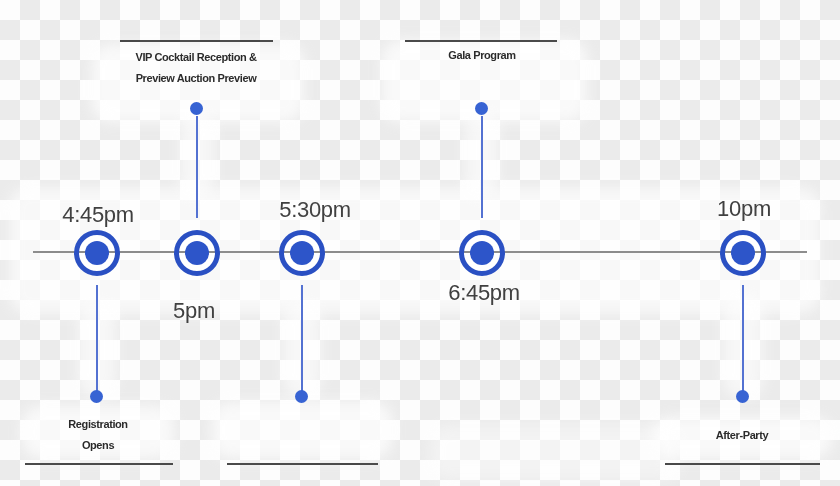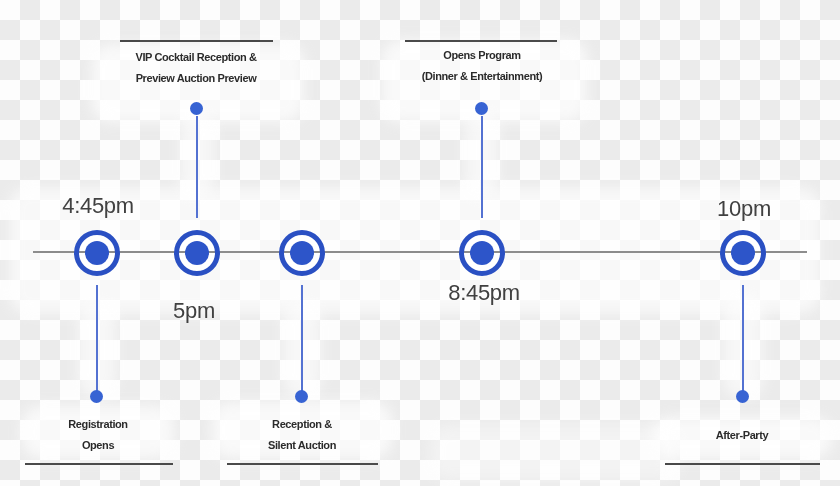--- a/index.html
+++ b/index.html
@@ -63,21 +63,21 @@
   <div class="wash" style="left:78px;top:302px;width:38px;height:96px;opacity:.6;"></div>
   <div class="wash" style="left:283px;top:302px;width:38px;height:96px;opacity:.6;"></div>
   <div class="wash" style="left:723px;top:295px;width:40px;height:103px;opacity:.6;"></div>
   <div class="wash" style="left:22px;top:406px;width:152px;height:52px;opacity:.72;"></div>
   <div class="wash" style="left:212px;top:402px;width:180px;height:56px;opacity:.72;"></div>
   <div class="wash" style="left:652px;top:417px;width:180px;height:41px;opacity:.72;"></div>
   <div class="wash" style="left:430px;top:425px;width:250px;height:55px;opacity:.4;"></div>
 
   <div class="axis" style="left:33px;width:774px;"></div>
 
-  <div class="time" style="left:18px;top:193px;">4:45pm</div>
+  <div class="time" style="left:18px;top:202px;">4:45pm</div>
   <div class="disc" style="left:74px;top:230px;"></div>
   <div class="ring" style="left:74px;top:230px;"></div>
   <div class="idot" style="left:85px;top:241px;"></div>
   <div class="stem" style="left:96px;top:285px;height:106px;"></div>
   <div class="sdot" style="left:90px;top:390px;"></div>
   <div class="btext" style="left:-42px;top:414px;">
     <div>Registration</div>
     <div>Opens</div>
   </div>
   <div class="rule" style="left:25px;top:463px;width:148px;"></div>
@@ -87,42 +87,38 @@
     <div>VIP Cocktail Reception &amp;</div>
     <div>Preview Auction Preview</div>
   </div>
   <div class="sdot" style="left:190px;top:102px;"></div>
   <div class="stem" style="left:196px;top:116px;height:102px;"></div>
   <div class="disc" style="left:174px;top:230px;"></div>
   <div class="ring" style="left:174px;top:230px;"></div>
   <div class="idot" style="left:185px;top:241px;"></div>
   <div class="time" style="left:114px;top:298px;">5pm</div>
 
+  <div class="time" style="left:235px;top:197px;">5:30pm</div>
   <div class="disc" style="left:279px;top:230px;"></div>
   <div class="ring" style="left:279px;top:230px;"></div>
   <div class="idot" style="left:290px;top:241px;"></div>
   <div class="stem" style="left:301px;top:285px;height:106px;"></div>
   <div class="sdot" style="left:295px;top:390px;"></div>
-  <div class="btext" style="left:162px;top:414px;">
-    <div>Reception &amp;</div>
-    <div>Silent Auction</div>
-  </div>
   <div class="rule" style="left:227px;top:463px;width:151px;"></div>
 
   <div class="rule" style="left:405px;top:40px;width:152px;"></div>
   <div class="btext" style="left:342px;top:45px;">
-    <div>Opens Program</div>
-    <div>(Dinner &amp; Entertainment)</div>
+    <div>Gala Program</div>
   </div>
   <div class="sdot" style="left:475px;top:102px;"></div>
   <div class="stem" style="left:481px;top:116px;height:102px;"></div>
   <div class="disc" style="left:459px;top:230px;"></div>
   <div class="ring" style="left:459px;top:230px;"></div>
   <div class="idot" style="left:470px;top:241px;"></div>
-  <div class="time" style="left:404px;top:280px;">8:45pm</div>
+  <div class="time" style="left:404px;top:280px;">6:45pm</div>
 
   <div class="time" style="left:664px;top:196px;">10pm</div>
   <div class="disc" style="left:720px;top:230px;"></div>
   <div class="ring" style="left:720px;top:230px;"></div>
   <div class="idot" style="left:731px;top:241px;"></div>
   <div class="stem" style="left:742px;top:285px;height:106px;"></div>
   <div class="sdot" style="left:736px;top:390px;"></div>
   <div class="btext" style="left:602px;top:425px;">
     <div>After-Party</div>
   </div>

